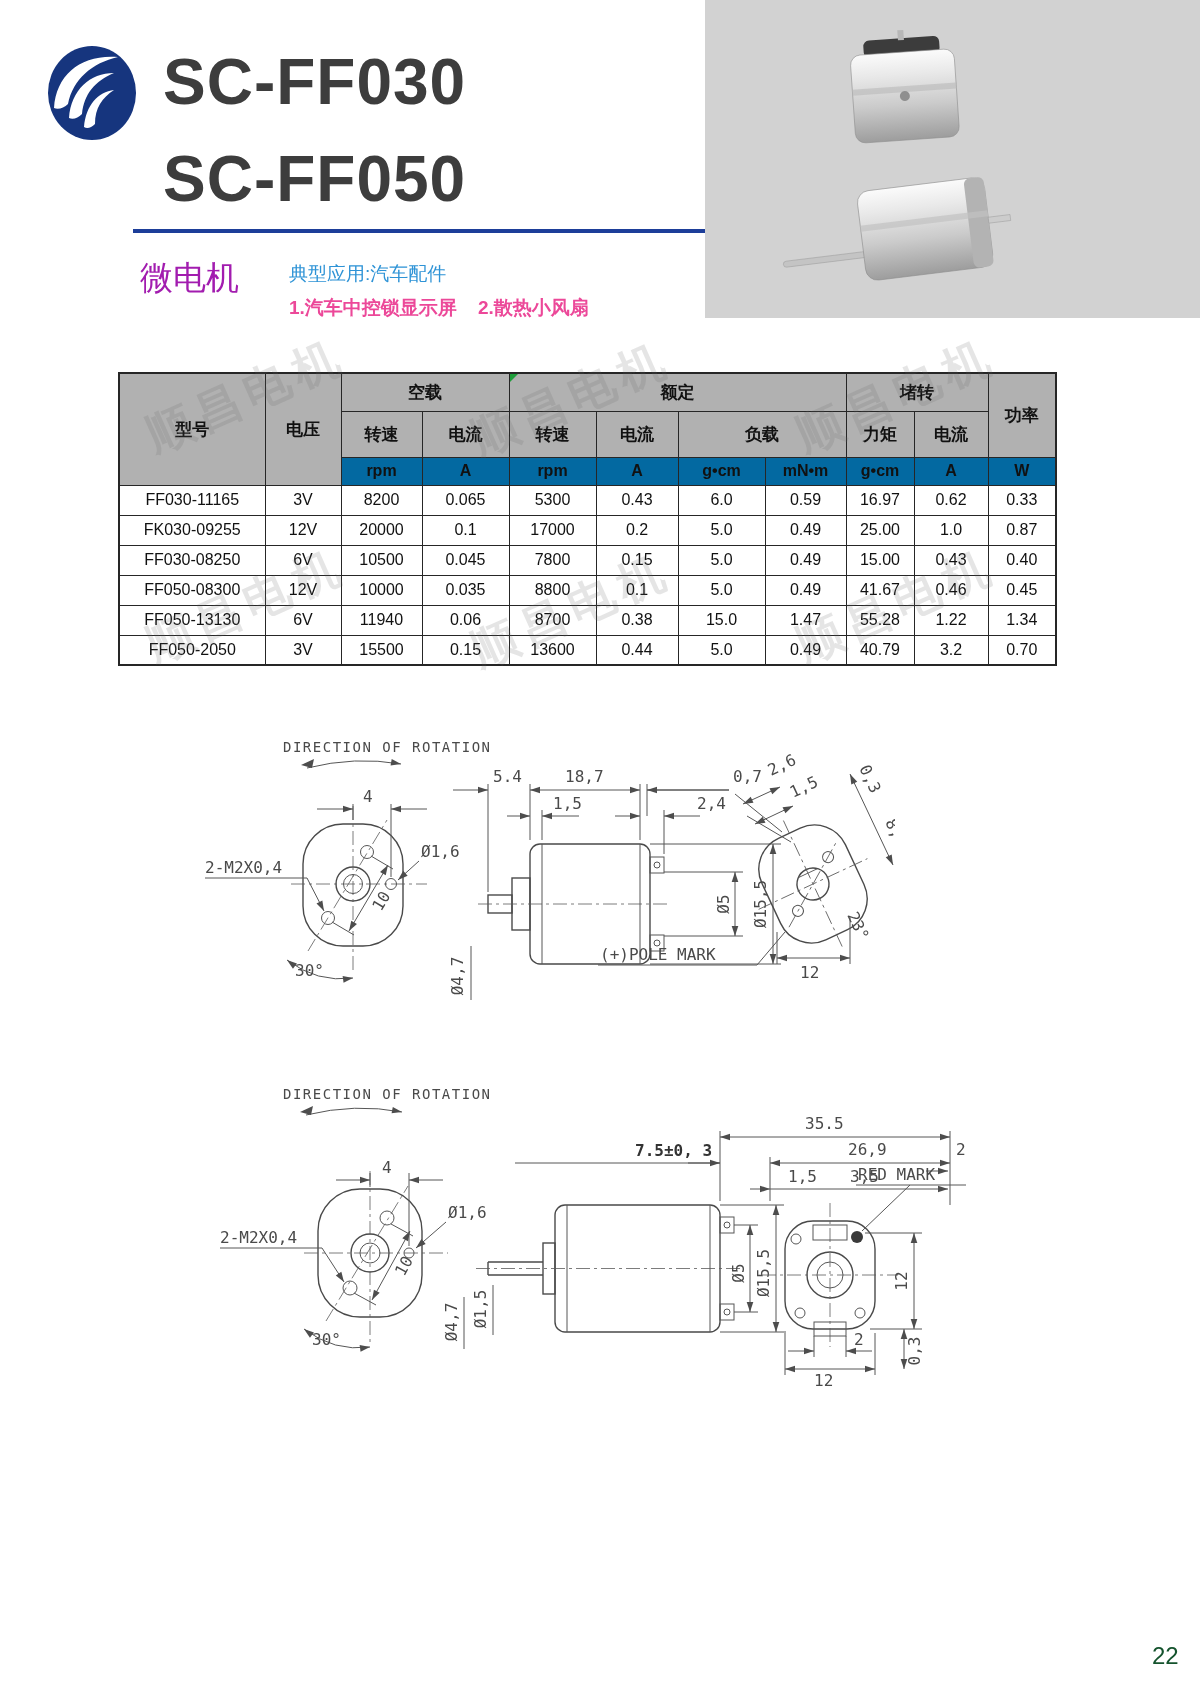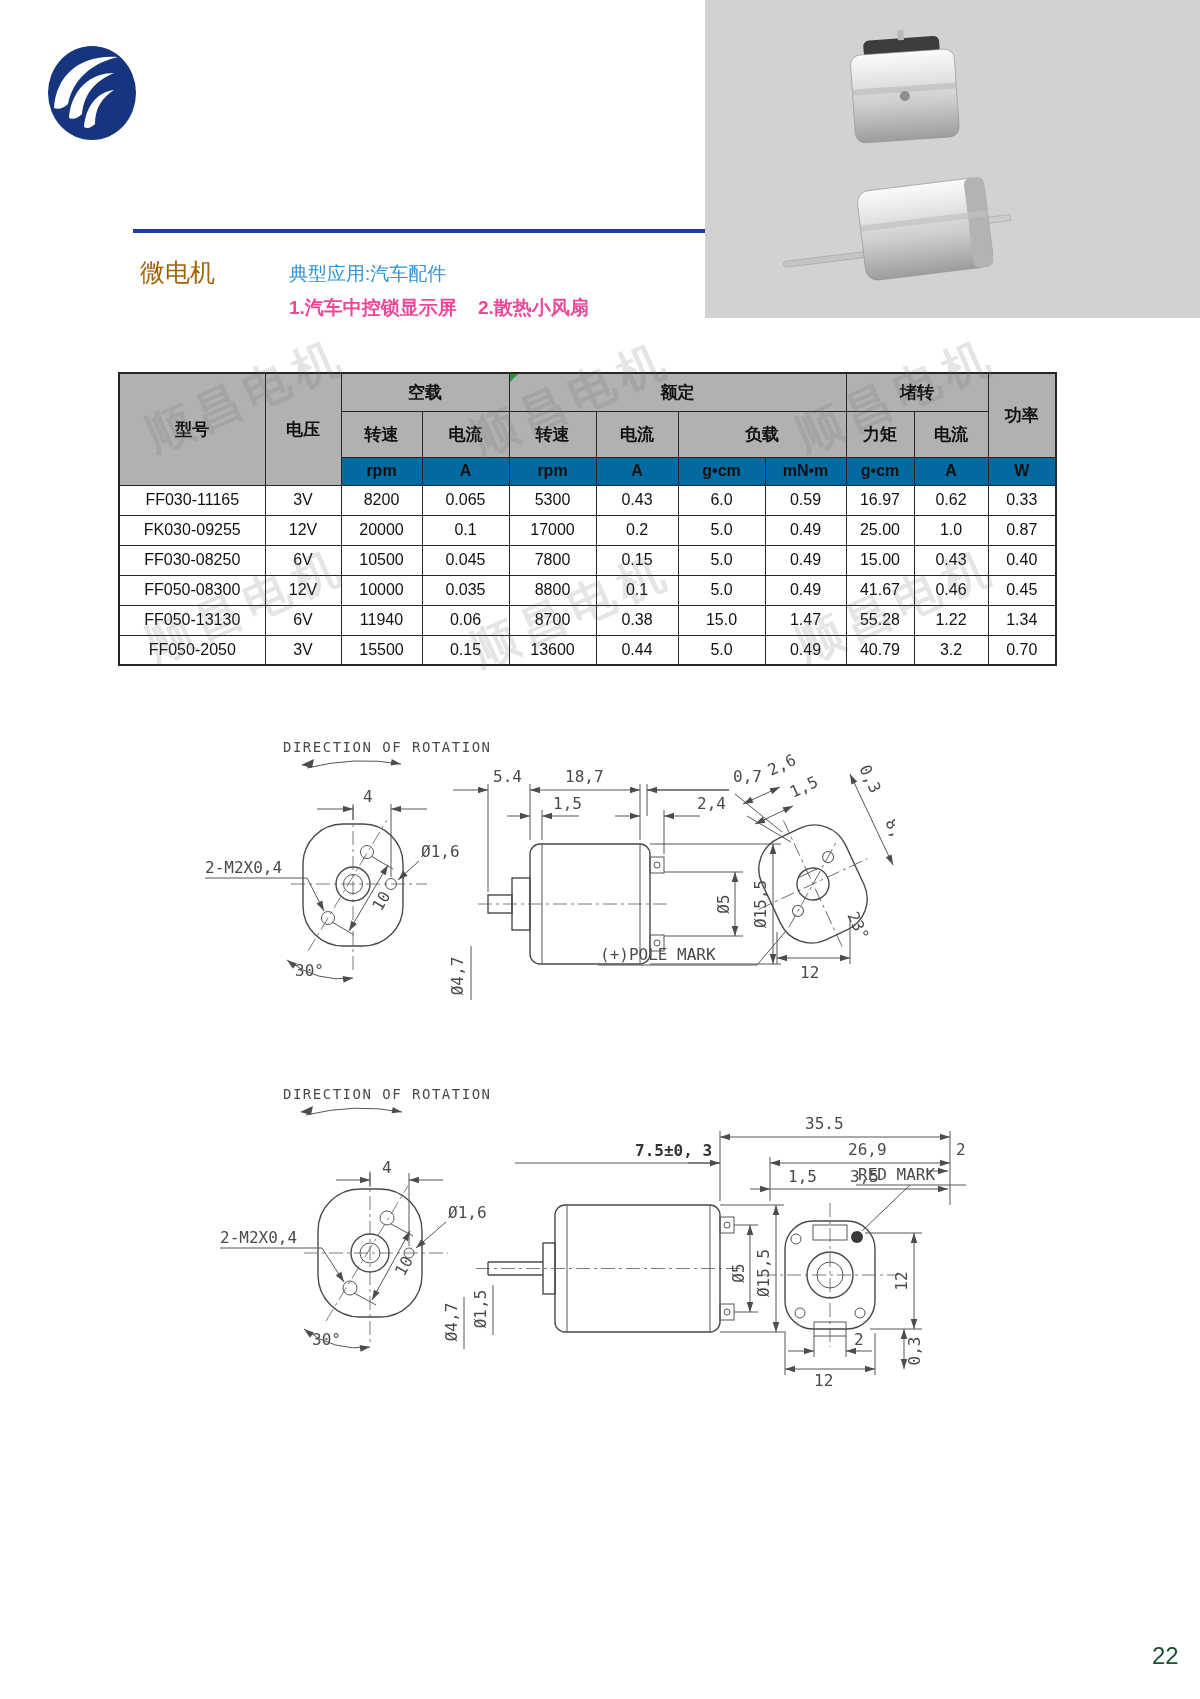--- a/index.html
+++ b/index.html
@@ -4,21 +4,21 @@
 <style>
   html,body{margin:0;padding:0;background:#fff;}
   #page{position:relative;width:1200px;height:1699px;background:#ffffff;overflow:hidden;
         font-family:"Liberation Sans",sans-serif;}
   .abs{position:absolute;}
 
   
   .title{left:163px;top:34px;font-size:64px;font-weight:bold;color:#3d3d3d;
          line-height:97px;letter-spacing:1px;}
   .blue-rule{left:133px;top:229px;width:573px;height:4px;background:#1d3e99;}
-  .category{left:140px;top:256px;font-size:25px;color:#a16207;}
+  .category{left:140px;top:256px;font-size:33px;color:#a21caf;}
   .app-title{left:289px;top:261px;font-size:19px;color:#2e93d6;font-weight:400;}
   .app-items{left:289px;top:295px;font-size:19px;color:#ec4899;font-weight:600;white-space:pre;}
 
   
   .photo{left:705px;top:0px;width:495px;height:318px;background:#d2d2d2;}
 
   
   .logo{left:46px;top:44px;}
 
   
@@ -57,20 +57,24 @@
 
   <div class="abs logo">
     <svg width="92" height="98" viewBox="0 0 92 98">
       <ellipse cx="46" cy="49" rx="44" ry="47" fill="#16357e"></ellipse>
       <path d="M8,64 C10,30 36,10 72,13 C46,19 27,35 22,60 C18,64 12,66 8,64 Z" fill="#ffffff"></path>
       <path d="M23,74 C25,46 44,29 68,29 C49,37 38,50 36,70 C32,74 27,76 23,74 Z" fill="#ffffff"></path>
       <path d="M38,83 C40,61 52,48 68,46 C56,54 49,64 49,80 C45,84 41,85 38,83 Z" fill="#ffffff"></path>
     </svg>
   </div>
 
+  <div class="abs title">
+    <div>SC-FF030</div>
+    <div>SC-FF050</div>
+  </div>
   <div class="abs blue-rule"></div>
   <div class="abs category">微电机</div>
   <div class="abs app-title">典型应用:汽车配件</div>
   <div class="abs app-items">1.汽车中控锁显示屏    2.散热小风扇</div>
 
   <div class="abs photo">
     <svg width="495" height="318" viewBox="0 0 495 318">
       <defs>
         <linearGradient id="mg" x1="0" y1="0" x2="0" y2="1">
           <stop offset="0" stop-color="#fbfbfb"></stop>

